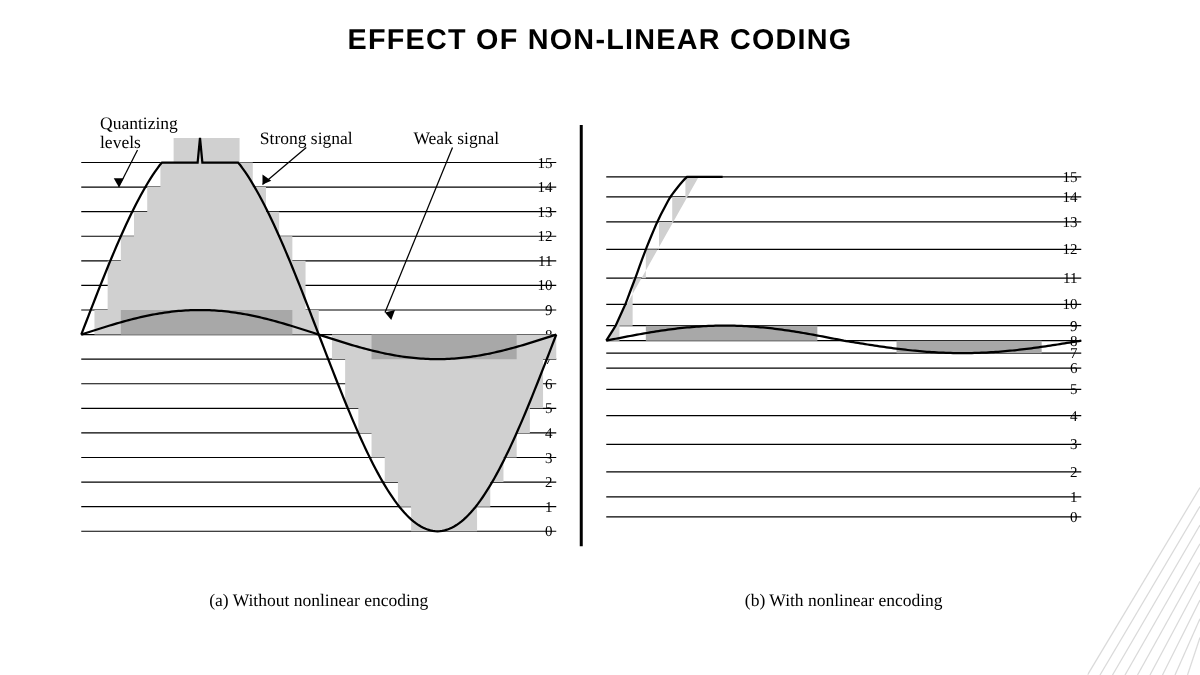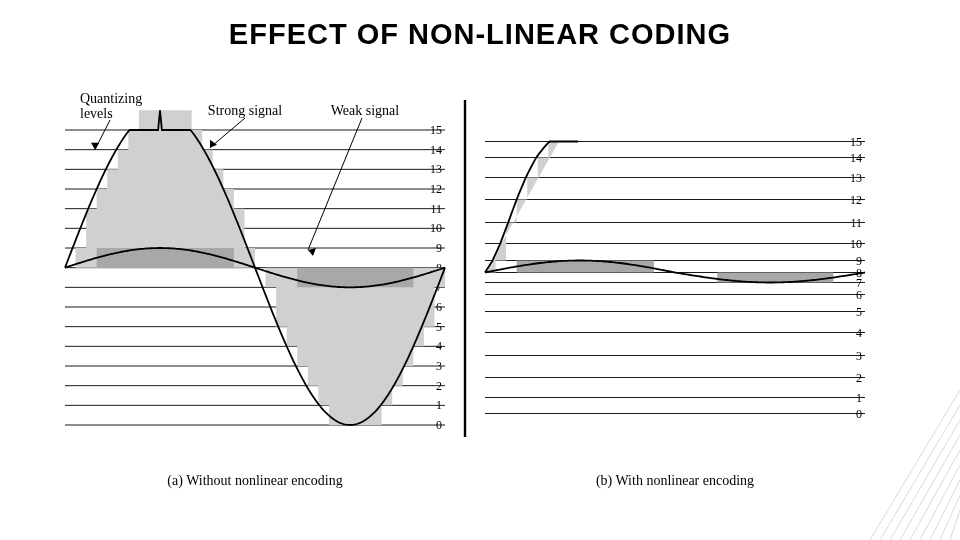--- a/index.html
+++ b/index.html
@@ -1,17 +1,17 @@
 <!DOCTYPE html>
 <html><head>
 <meta charset="utf-8">
 <style>
   html,body{margin:0;padding:0;width:960px;height:540px;background:#fff;font-family:Arial,Helvetica,sans-serif;}
   .slide{position:relative;width:960px;height:540px;}
-  .title{position:absolute;top:18px;left:0;width:100%;text-align:center;font-size:29px;font-weight:bold;letter-spacing:1px;}
+  .title{position:absolute;top:18px;left:0;width:100%;text-align:center;font-size:23px;font-weight:bold;letter-spacing:1px;}
   .figure{position:absolute;left:50px;top:85px;width:860px;height:420px;}
   .figure svg{display:block;}
   .corner-lines{position:absolute;right:0;bottom:0;width:90px;height:180px;pointer-events:none;opacity:.55}
 </style>
 </head>
 <body>
 
 <div class="slide">
   <div class="title">EFFECT OF NON-LINEAR CODING</div>
 

